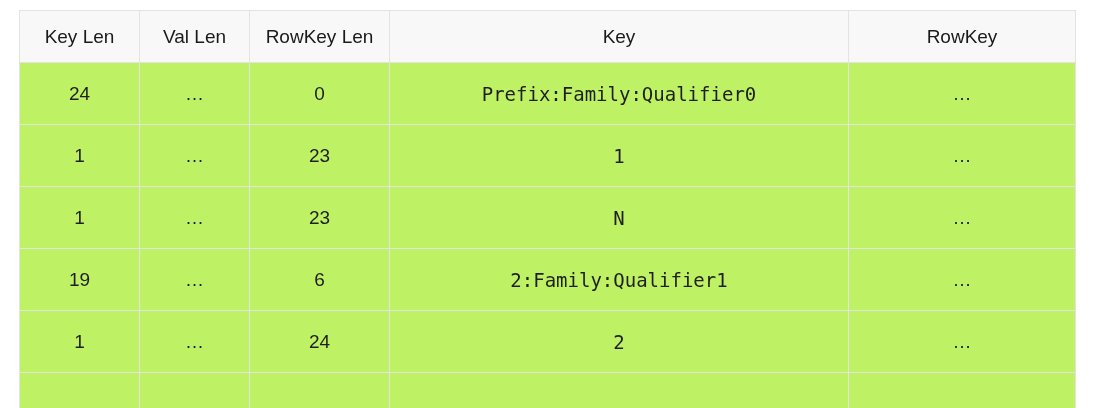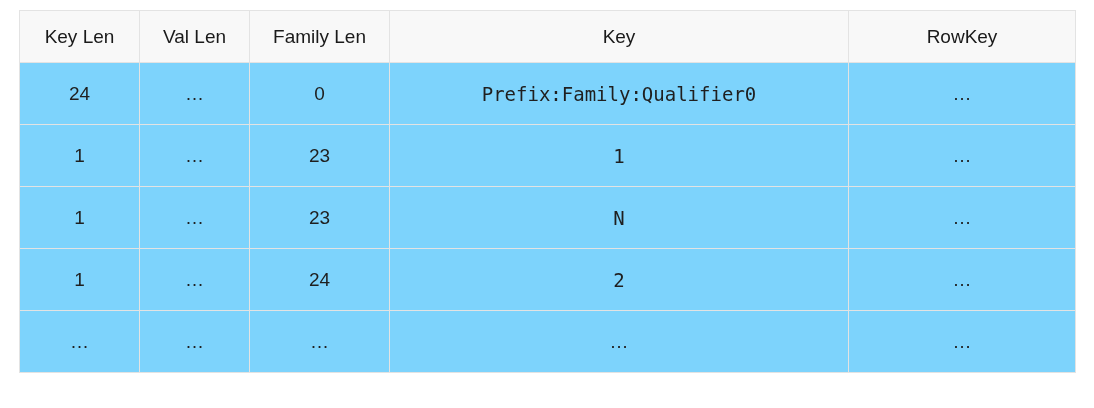--- a/index.html
+++ b/index.html
@@ -45,21 +45,21 @@
   table.kv-table thead th {
     height: 51px;
     background: #f8f8f8;
     font-weight: 400;
     font-size: 19px;
     font-family: "Liberation Sans", sans-serif;
     color: #1a1a1a;
   }
   table.kv-table tbody td {
     height: 61px;
-    background: #7dd3fc;
+    background: #bef264;
     font-size: 19px;
   }
   
   td.num {
     font-family: "Liberation Sans", sans-serif;
   }
   
   td.mono {
     font-family: "DejaVu Sans Mono", "Liberation Mono", monospace;
     font-size: 18px;
@@ -75,21 +75,21 @@
       <col class="c-keylen">
       <col class="c-vallen">
       <col class="c-preflen">
       <col class="c-key">
       <col class="c-value">
     </colgroup>
     <thead>
       <tr>
         <th>Key Len</th>
         <th>Val Len</th>
-        <th>Family Len</th>
+        <th>RowKey Len</th>
         <th>Key</th>
         <th>RowKey</th>
       </tr>
     </thead>
     <tbody>
       <tr>
         <td class="num">24</td>
         <td class="num">…</td>
         <td class="num">0</td>
         <td class="mono">Prefix:Family:Qualifier0</td>
@@ -103,20 +103,27 @@
         <td class="num">…</td>
       </tr>
       <tr>
         <td class="num">1</td>
         <td class="num">…</td>
         <td class="num">23</td>
         <td class="mono">N</td>
         <td class="num">…</td>
       </tr>
       <tr>
+        <td class="num">19</td>
+        <td class="num">…</td>
+        <td class="num">6</td>
+        <td class="mono">2:Family:Qualifier1</td>
+        <td class="num">…</td>
+      </tr>
+      <tr>
         <td class="num">1</td>
         <td class="num">…</td>
         <td class="num">24</td>
         <td class="mono">2</td>
         <td class="num">…</td>
       </tr>
       <tr>
         <td class="num">…</td>
         <td class="num">…</td>
         <td class="num">…</td>

